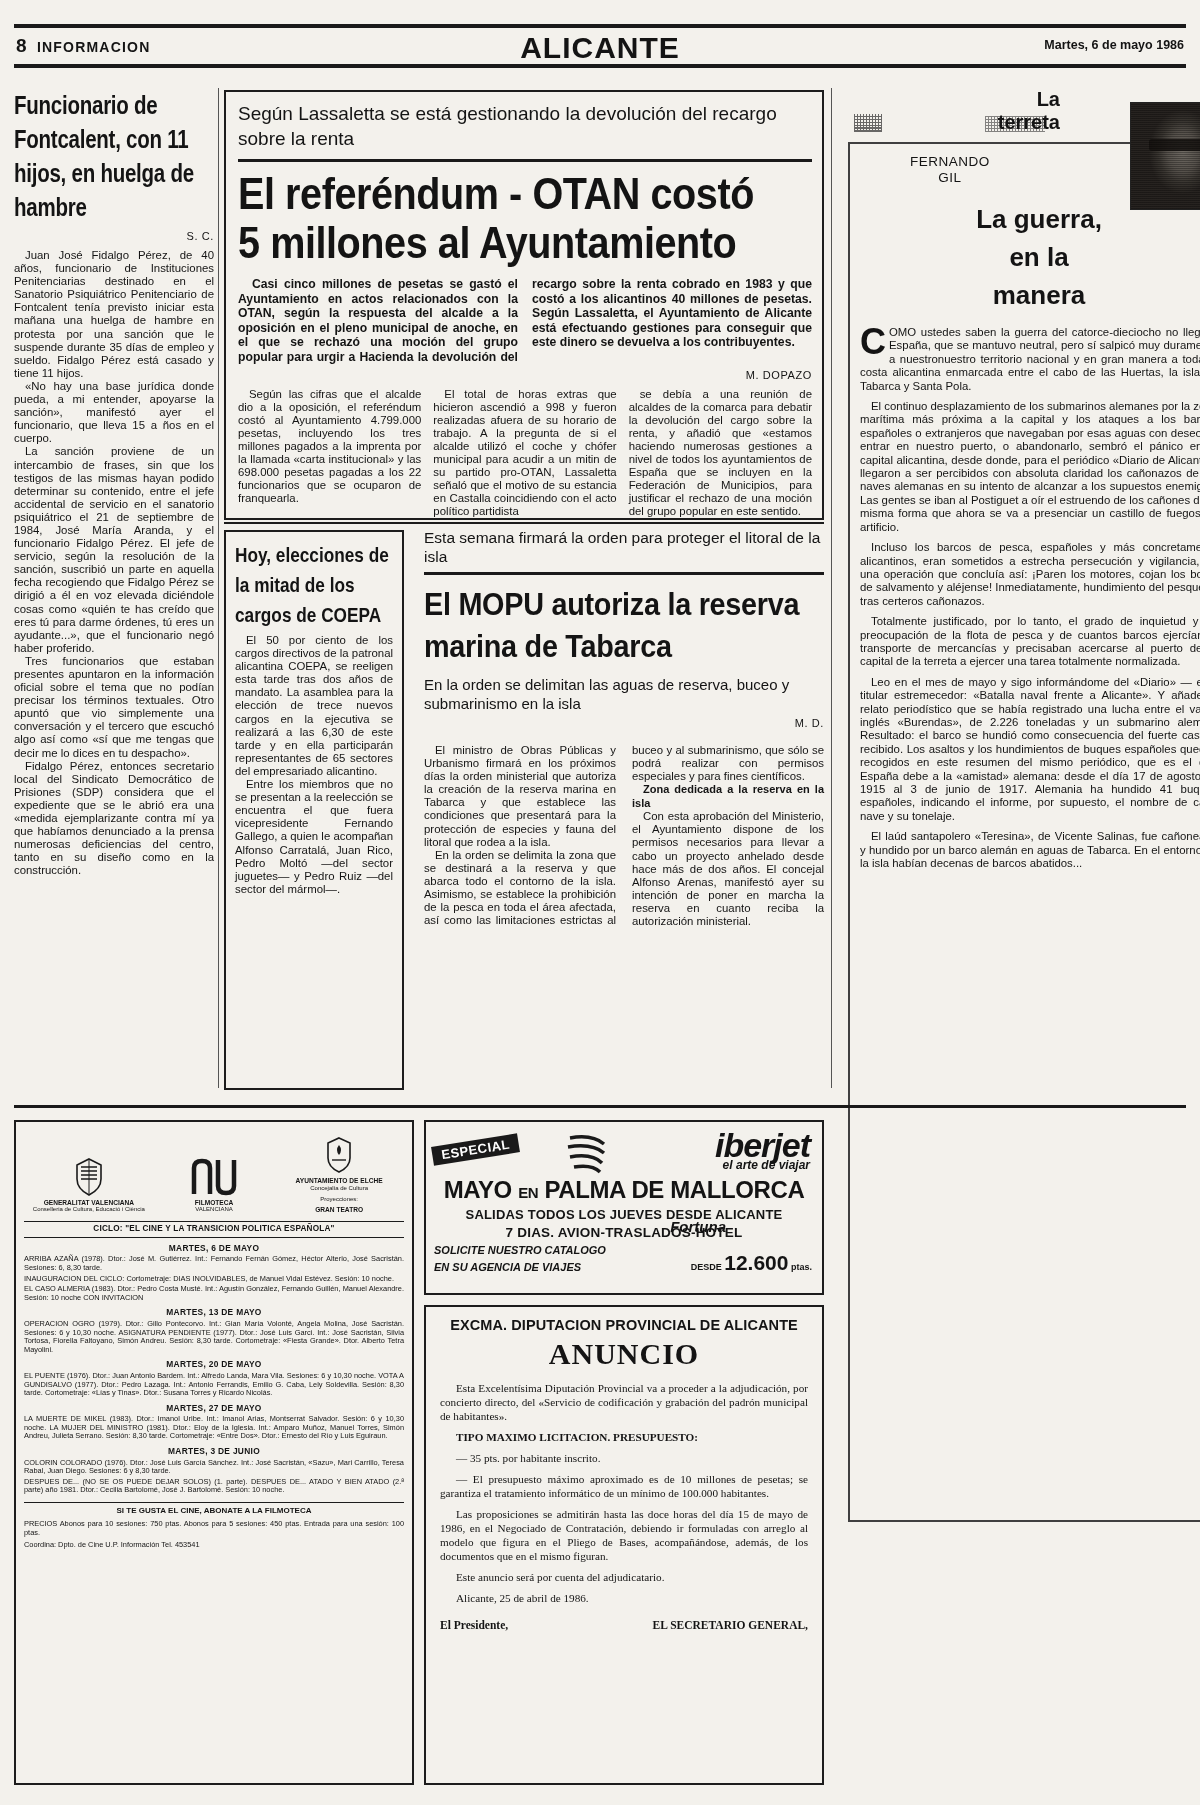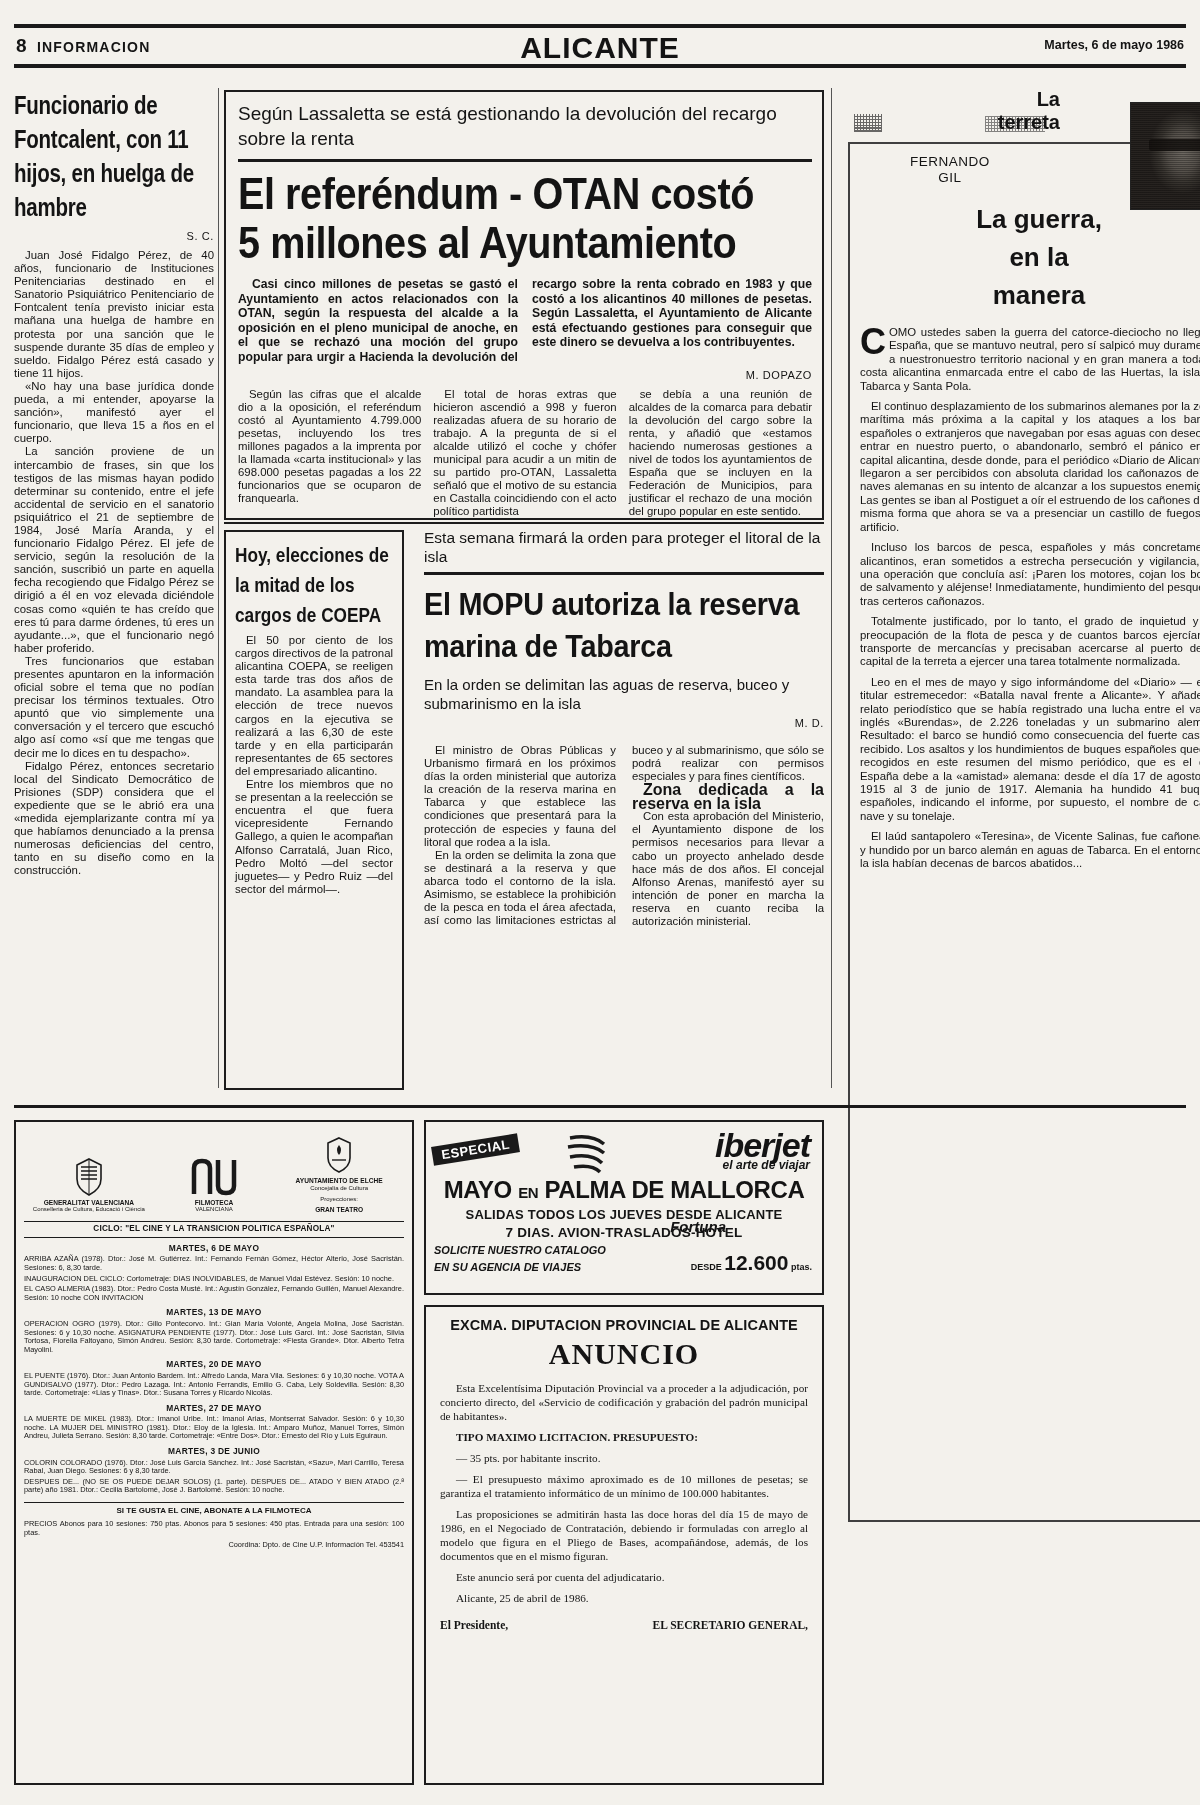--- a/index.html
+++ b/index.html
@@ -112,21 +112,21 @@
   .mopu-hl{
     font-family:"Liberation Sans Narrow","Liberation Sans",sans-serif;
     font-weight:bold;font-size:32px;line-height:42px;letter-spacing:-.3px;
     transform:scaleX(.9);transform-origin:left center;width:111%;
   }
   .mopu-sub{
     font-size:15px;line-height:19px;margin-top:8px;
   }
   .mopu-cols{column-count:2;column-gap:16px;margin-top:15px;}
   .subhead{
-    font-weight:bold;font-size:16px;line-height:13.5px;
+    font-weight:bold;font-size:11px;line-height:13.5px;
     margin:7px 0 3px 0;text-indent:0;
   }
 
   
   .terreta-wrap{position:absolute;left:840px;top:88px;width:346px;}
   .terreta-flag{
     position:absolute;left:20px;top:0;width:200px;text-align:right;
     font-weight:bold;font-size:20px;line-height:23px;
     padding-right:6px;
   }
@@ -443,21 +443,21 @@
       <div class="film-item">LA MUERTE DE MIKEL (1983). Dtor.: Imanol Uribe. Int.: Imanol Arias, Montserrat Salvador. Sesión: 6 y 10,30 noche. LA MUJER DEL MINISTRO (1981). Dtor.: Eloy de la Iglesia. Int.: Amparo Muñoz, Manuel Torres, Simón Andreu, Julieta Serrano. Sesión: 8,30 tarde. Cortometraje: «Entre Dos». Dtor.: Ernesto del Río y Luis Eguiraun.</div>
     </div>
     <div>
       <div class="film-date">MARTES, 3 DE JUNIO</div>
       <div class="film-item">COLORIN COLORADO (1976). Dtor.: José Luis García Sánchez. Int.: José Sacristán, «Sazu», Mari Carrillo, Teresa Rabal, Juan Diego. Sesiones: 6 y 8,30 tarde.</div>
       <div class="film-item">DESPUES DE... (NO SE OS PUEDE DEJAR SOLOS) (1. parte). DESPUES DE... ATADO Y BIEN ATADO (2.ª parte) año 1981. Dtor.: Cecilia Bartolomé, José J. Bartolomé. Sesión: 10 noche.</div>
     </div>
 
     <div class="film-foot">SI TE GUSTA EL CINE, ABONATE A LA FILMOTECA</div>
     <div class="film-prices">PRECIOS Abonos para 10 sesiones: 750 ptas. Abonos para 5 sesiones: 450 ptas. Entrada para una sesión: 100 ptas.</div>
-    <div class="film-prices" style="text-align:right">Coordina: Dpto. de Cine U.P. Información Tel. 453541</div>
+    <div class="film-prices" style="text-align:left">Coordina: Dpto. de Cine U.P. Información Tel. 453541</div>
   </div>
 
   <div class="ad-iberjet">
     <div class="esp-ribbon">ESPECIAL</div>
     <div class="swirl">
       <svg width="58" height="46" viewBox="0 0 58 46" aria-hidden="true">
         <path d="M4 6 q22 -4 34 6" stroke="#1a1a1a" stroke-width="3.5" fill="none"></path>
         <path d="M2 15 q24 -4 36 6" stroke="#1a1a1a" stroke-width="3.5" fill="none"></path>
         <path d="M4 25 q22 -4 32 6" stroke="#1a1a1a" stroke-width="3.5" fill="none"></path>
         <path d="M8 35 q18 -3 26 5" stroke="#1a1a1a" stroke-width="3.5" fill="none"></path>

